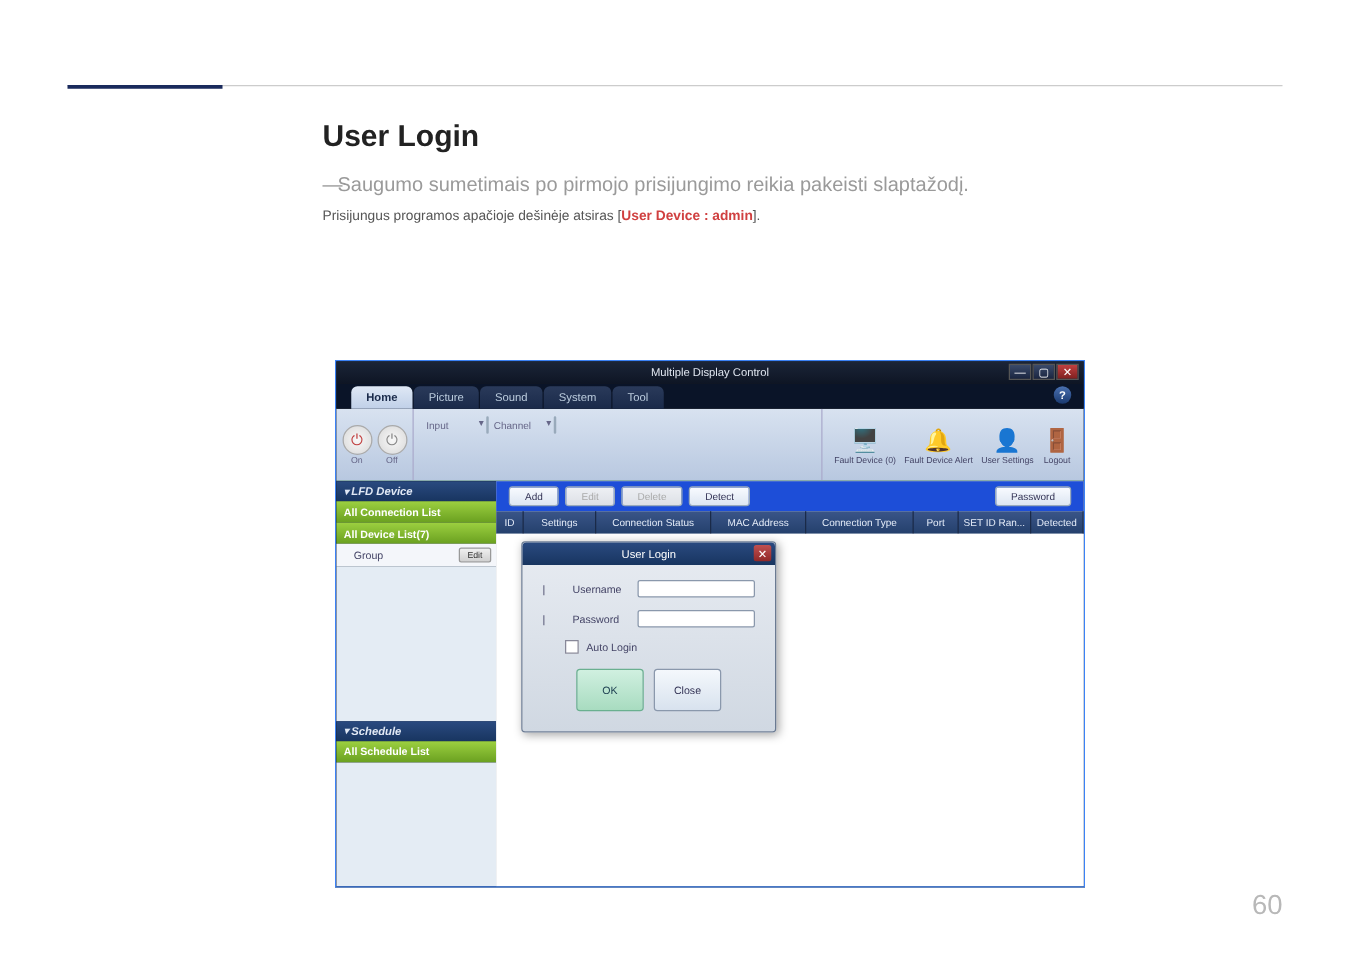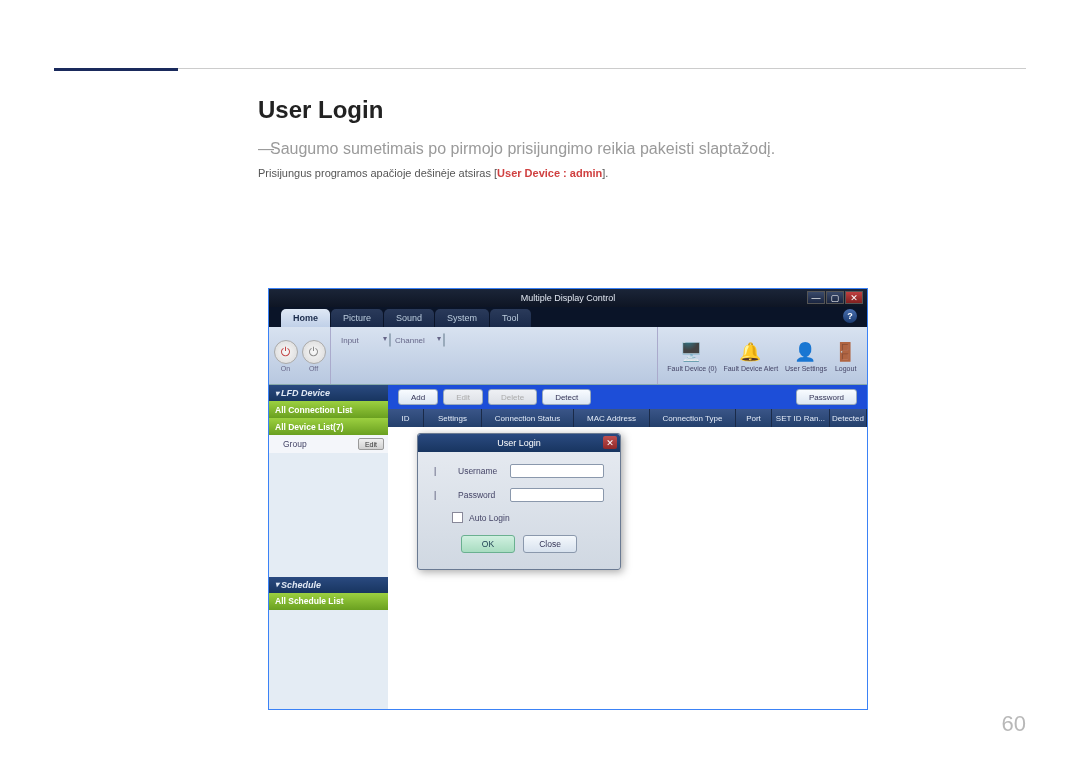--- a/index.html
+++ b/index.html
@@ -378,21 +378,21 @@
     margin-left:18px;margin-bottom:12px;
     font-size:8.5px;color:#446;
   }
   .chk {
     width:11px;height:11px;border:1px solid #889;background:#fff;
   }
   .dlg-btns {
     display:flex;justify-content:center;gap:8px;padding-bottom:10px;
   }
   .dlg-btn {
-    width:54px;height:18px;
+    width:54px;height:34px;
     background:linear-gradient(#f4f8fc,#d8e2ee);
     border:1px solid #8a98ac;border-radius:3px;
     font-size:8.5px;color:#335;
     display:flex;align-items:center;justify-content:center;
   }
   .dlg-btn.ok {
     background:linear-gradient(#d0f0e0,#a8dcc0);
     border-color:#6ab090;color:#245;
   }
 
@@ -506,21 +506,21 @@
 
     <div class="main-area">
       <div class="btn-row">
         <div class="sbtn">Add</div>
         <div class="sbtn disabled">Edit</div>
         <div class="sbtn disabled">Delete</div>
         <div class="sbtn">Detect</div>
         <div class="sbtn refresh">Password</div>
       </div>
       <div class="table-hdr">
-        <div class="th" style="width:36px">ID</div>
+        <div class="th" style="width:22px">ID</div>
         <div class="th" style="width:58px">Settings</div>
         <div class="th" style="width:92px">Connection Status</div>
         <div class="th" style="width:76px">MAC Address</div>
         <div class="th" style="width:86px">Connection Type</div>
         <div class="th" style="width:36px">Port</div>
         <div class="th" style="width:58px">SET ID Ran...</div>
         <div class="th" style="flex:1">Detected</div>
       </div>
       <div class="table-body"></div>
     </div>

